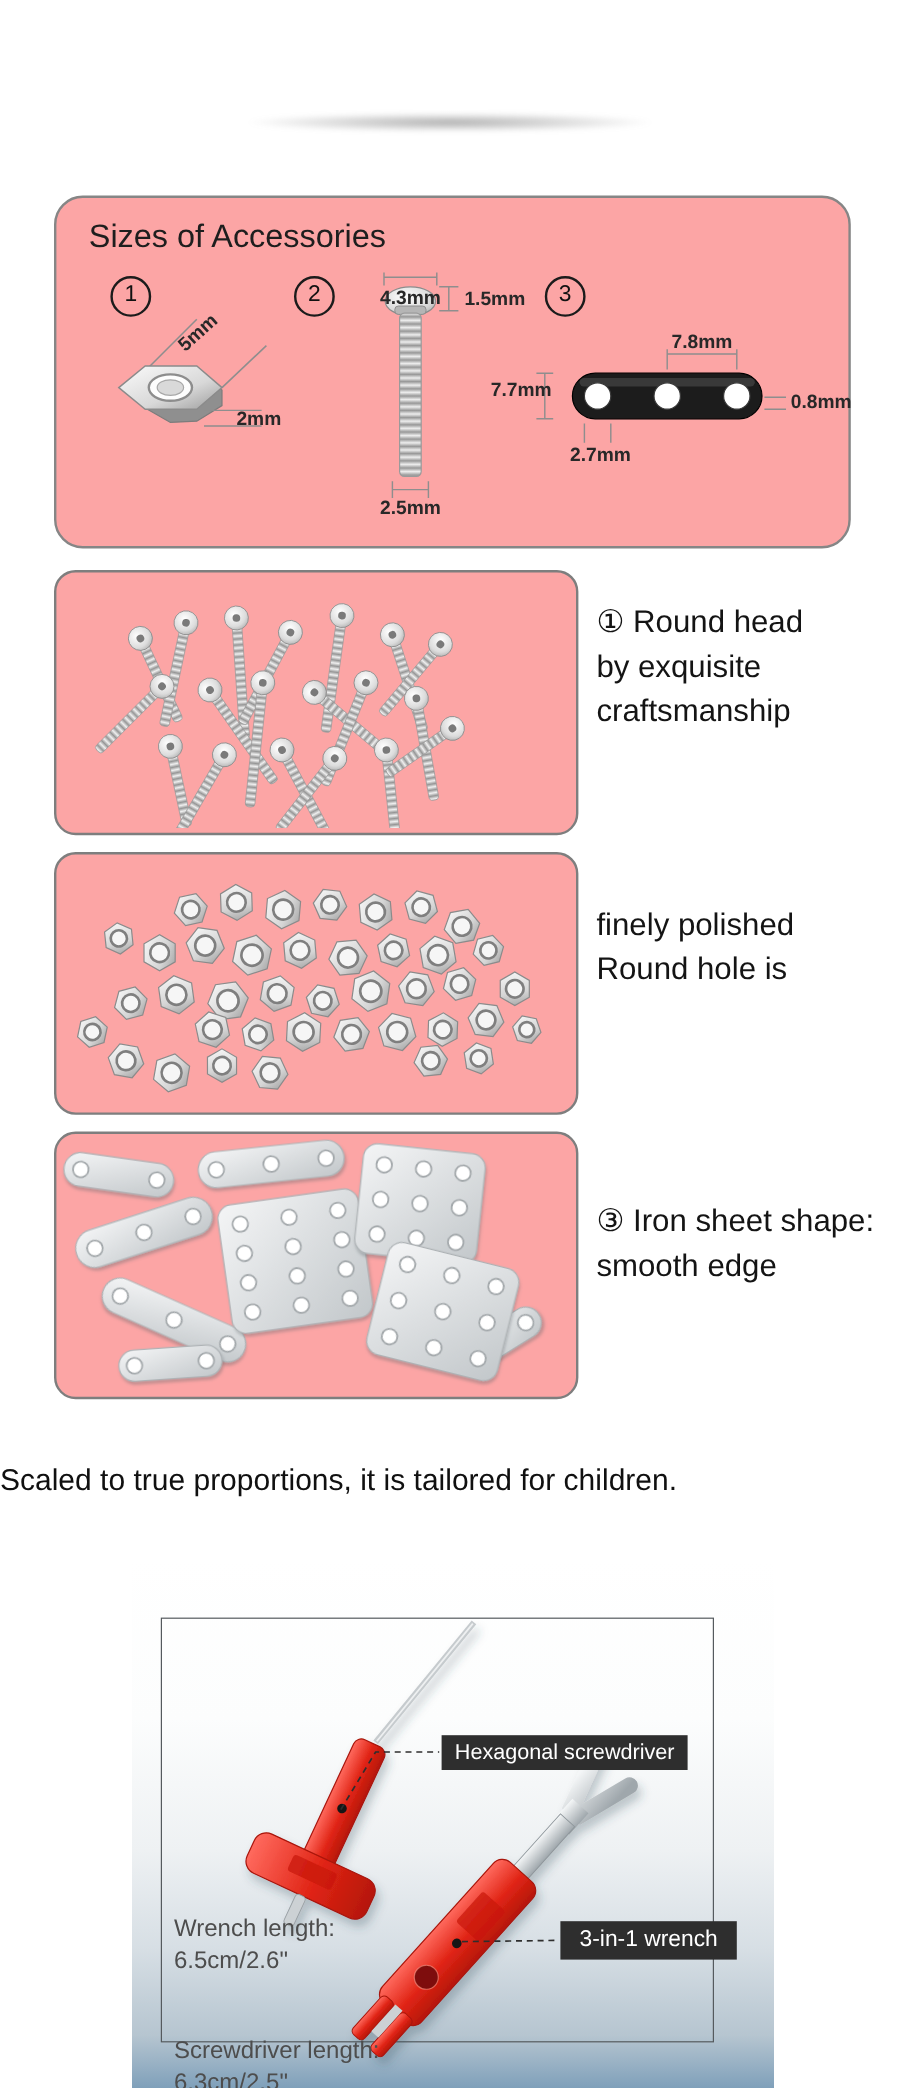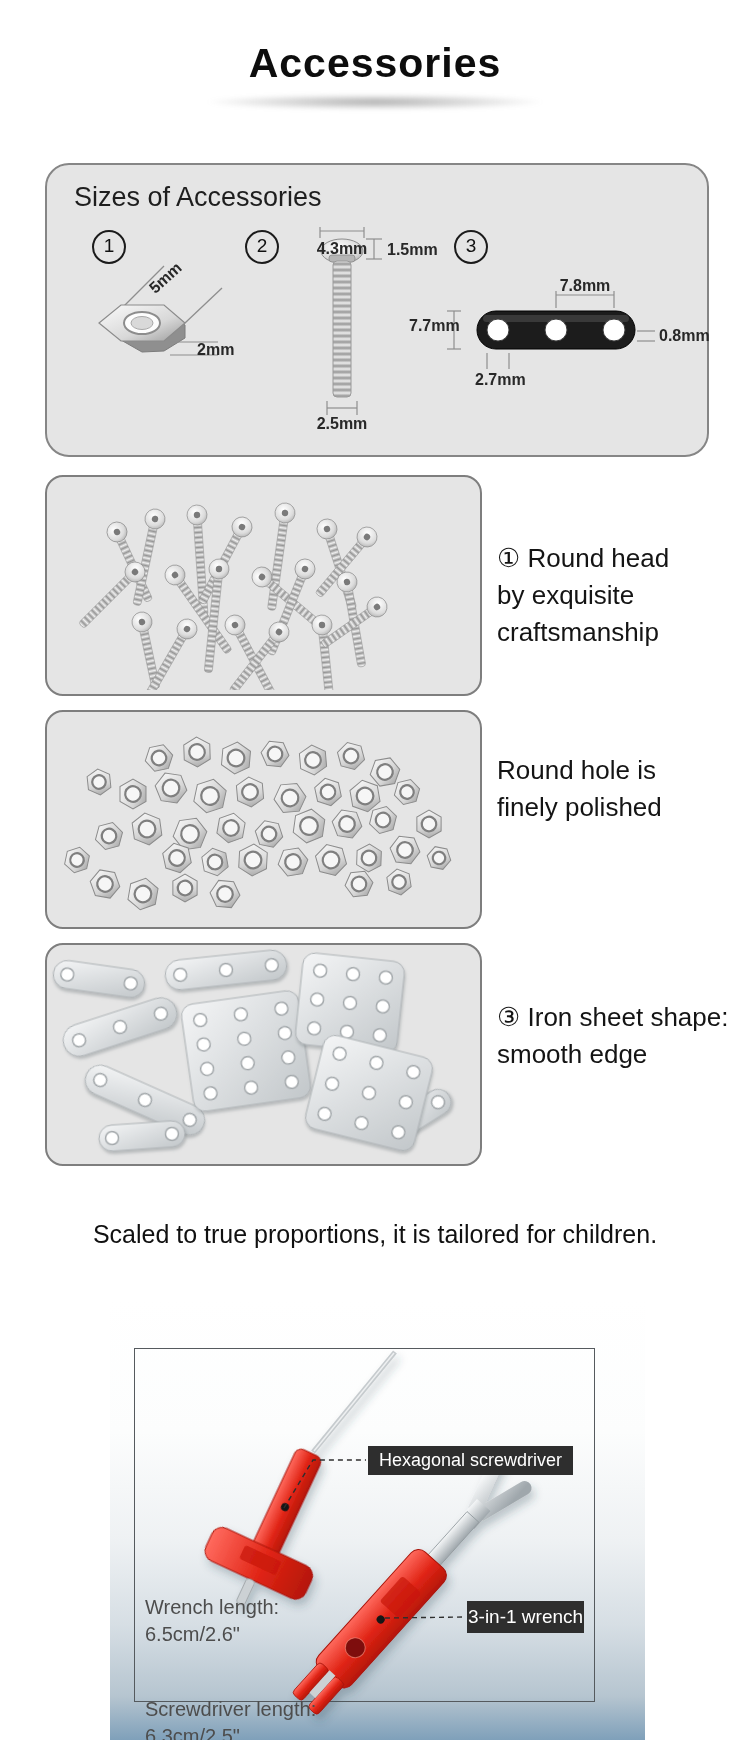--- a/index.html
+++ b/index.html
@@ -6,49 +6,48 @@
   #page{position:relative;width:750px;height:1740px;background:#ffffff;overflow:hidden;
         font-family:"Liberation Sans","DejaVu Sans",sans-serif;color:#151515;}
   .abs{position:absolute;}
   
   .title{position:absolute;top:40px;left:0;width:100%;text-align:center;
          font-size:41px;font-weight:bold;color:#0d0d0d;letter-spacing:1px;}
   .title-shadow{position:absolute;top:94px;left:205px;width:340px;height:16px;
          background:radial-gradient(closest-side,rgba(110,110,110,.55),rgba(110,110,110,0));
          filter:blur(2px);}
   
-  .panel{position:absolute;border:2px solid #868686;border-radius:20px;background:#e5e5e5;}
+  .panel{position:absolute;border:2px solid #868686;border-radius:20px;background:#fca5a5;}
   #sizes-panel{left:45px;top:163px;width:660px;height:290px;border-radius:24px;}
   .sizes-heading{position:absolute;left:27px;top:17px;font-size:27px;color:#1e1e1e;}
   .marker{position:absolute;width:30px;height:30px;border:2px solid #1b1b1b;border-radius:50%;
           font-size:19px;color:#111;text-align:center;line-height:28px;}
   .dim{position:absolute;font-size:16px;font-weight:600;color:#282828;white-space:nowrap;}
   
   .photo-box{left:45px;width:433px;height:217px;border-radius:18px;overflow:hidden;border:2px solid #7e7e7e;}
   #box-screws{top:475px;}
   #box-nuts{top:710px;height:215px;}
   #box-sheets{top:943px;height:219px;}
   .photo-box svg{display:block;}
   
   .caption{position:absolute;left:497px;font-size:26px;line-height:37px;color:#141414;}
-  .tagline{position:absolute;top:1220px;left:0;width:100%;text-align:center;font-size:25px;color:#101010;}
+  .tagline{position:absolute;top:1220px;left:0;width:100%;font-size:25px;color:#101010;}
   
   #tools-photo{position:absolute;left:110px;top:1300px;width:535px;height:440px;
      background:linear-gradient(180deg,#ffffff 0%,#fcfdfd 30%,#eef1f3 55%,#d6dee4 74%,#b6c5d0 90%,#7fa0ba 100%);}
   #tools-frame{position:absolute;left:24px;top:48px;width:459px;height:352px;border:1px solid #555a5e;}
   .tool-label{position:absolute;background:#2e2e2e;color:#ffffff;font-size:18px;
      padding:4px 11px;white-space:nowrap;}
   .tool-note{position:absolute;font-size:20px;line-height:27px;color:#4d4d4d;white-space:nowrap;}
 </style>
 </head>
 <body>
 
 <div id="page">
 
-  <div class="title">Accessories</div>
   <div class="title-shadow"></div>
 
   <div id="sizes-panel" class="panel">
     <div class="sizes-heading">Sizes of Accessories</div>
 
     <div class="marker" style="left:45px;top:65px;">1</div>
     <div class="marker" style="left:198px;top:65px;">2</div>
     <div class="marker" style="left:407px;top:65px;">3</div>
 
     <svg class="abs" style="left:25px;top:95px;" width="160" height="115" viewBox="0 0 160 115">
@@ -243,21 +242,21 @@
           <circle cx="0" cy="0" r="10" fill="url(#hd)" stroke="#8d8d8d" stroke-width="0.7"></circle>
           <circle cx="0" cy="0" r="3.2" fill="#7a7a7a"></circle>
         </g>
         <g transform="translate(330 130) rotate(55)">
           <rect x="-4" y="6" width="8" height="60" rx="3" fill="url(#thr)" stroke="#9a9a9a" stroke-width="0.6"></rect>
           <circle cx="0" cy="0" r="10" fill="url(#hd)" stroke="#8d8d8d" stroke-width="0.7"></circle>
           <circle cx="0" cy="0" r="3.2" fill="#7a7a7a"></circle>
         </g>
       </svg>
   </div>
-  <div class="caption" style="top:500px;margin-top:40px;">
+  <div class="caption" style="top:500px;">
     <div>① Round head</div>
     <div>by exquisite</div>
     <div>craftsmanship</div>
   </div>
 
   <div id="box-nuts" class="panel photo-box">
     <svg id="nuts-svg" width="429" height="211" viewBox="0 0 429 211">
         <defs>
           <linearGradient id="nug" x1="0" y1="0" x2="1" y2="1">
             <stop offset="0" stop-color="#fbfbfb"></stop>
@@ -421,22 +420,22 @@
           <polygon points="12.0,0.0 6.0,10.4 -6.0,10.4 -12.0,0.0 -6.0,-10.4 6.0,-10.4" fill="url(#nug)" stroke="#8b8b8b" stroke-width="1"></polygon>
           <circle cx="0" cy="0" r="6.24" fill="#f6f6f6" stroke="#7f7f7f" stroke-width="2.2"></circle>
         </g>
         <g transform="translate(30 148) rotate(-18)">
           <polygon points="13.0,0.0 6.5,11.3 -6.5,11.3 -13.0,0.0 -6.5,-11.3 6.5,-11.3" fill="url(#nug)" stroke="#8b8b8b" stroke-width="1"></polygon>
           <circle cx="0" cy="0" r="6.76" fill="#f6f6f6" stroke="#7f7f7f" stroke-width="2.2"></circle>
         </g>
       </svg>
   </div>
   <div class="caption" style="top:752px;">
+    <div>finely polished</div>
     <div>Round hole is</div>
-    <div>finely polished</div>
   </div>
 
   <div id="box-sheets" class="panel photo-box">
     <svg id="sheets-svg" width="429" height="215" viewBox="0 0 429 215">
         <defs>
           <linearGradient id="plg" x1="0" y1="0" x2="1" y2="1">
             <stop offset="0" stop-color="#f4f5f6"></stop>
             <stop offset="1" stop-color="#c2c7ca"></stop>
           </linearGradient>
           <filter id="pds" x="-30%" y="-30%" width="160%" height="160%">
@@ -566,21 +565,21 @@
           <circle cx="0" cy="40" r="10" fill="none" stroke="#ff9a90" stroke-width="1" opacity=".6"></circle>
           <rect x="-17" y="74" width="13" height="42" rx="4" fill="url(#redg)" stroke="#a81408" stroke-width=".8"></rect>
           <rect x="4" y="74" width="13" height="42" rx="4" fill="url(#redg)" stroke="#a81408" stroke-width=".8"></rect>
           <rect x="-4" y="74" width="8" height="30" fill="#ccd1d4"></rect>
           <circle cx="0" cy="2" r="4" fill="#161616"></circle>
         </g>
       </g>
       <line x1="275" y1="318" x2="355" y2="317" stroke="#2e2e2e" stroke-width="1.4" stroke-dasharray="5 4"></line>
     </svg>
     <div class="tool-label" style="left:258px;top:146px;">Hexagonal screwdriver</div>
-    <div class="tool-label" style="left:357px;top:301px;font-size:19px;padding:5px 1px;">3-in-1 wrench</div>
+    <div class="tool-label" style="left:357px;top:301px;font-size:19px;padding:5px 16px;">3-in-1 wrench</div>
     <div class="tool-note" style="left:35px;top:294px;">
       <div>Wrench length:</div>
       <div>6.5cm/2.6"</div>
     </div>
     <div class="tool-note" style="left:35px;top:358px;margin-top:38px;">
       <div>Screwdriver length:</div>
       <div>6.3cm/2.5"</div>
     </div>
   </div>
 

